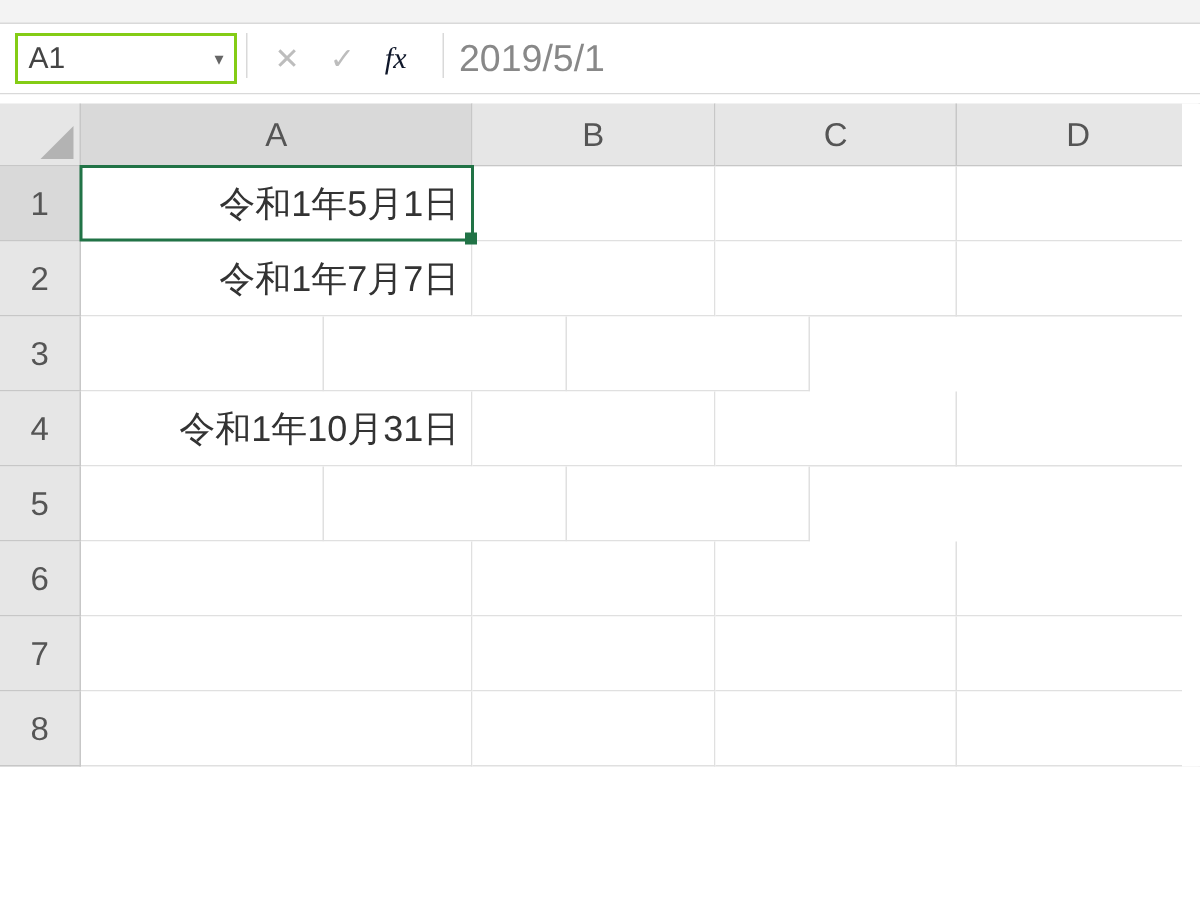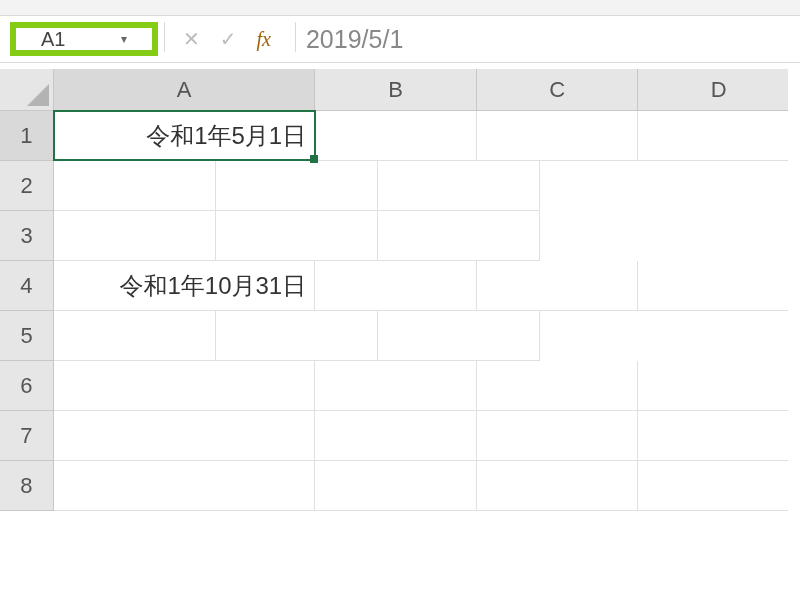--- a/index.html
+++ b/index.html
@@ -18,44 +18,44 @@
     align-items: stretch;
     height: 46px;
     background: #ffffff;
     padding: 6px 10px 6px 10px;
   }
   .name-box {
     display: flex;
     align-items: center;
     width: 148px;
     height: 34px;
-    border: 6px solid #84cc16;
+    border: 2px solid #84cc16;
     background: #ffffff;
-    padding: 0 25px;
+    padding: 0 7px;
     font-size: 20px;
     color: #444;
     position: relative;
   }
   .name-box .caret {
     margin-left: auto;
     color: #666;
     font-size: 12px;
   }
   .fx-controls {
     display: flex;
     align-items: center;
     gap: 20px;
     padding: 0 18px;
     color: #bdbdbd;
     font-size: 20px;
   }
   .fx-controls .fx {
     font-style: italic;
     font-family: "Times New Roman", serif;
-    color: #a16207;
+    color: #0f172a;
     font-size: 20px;
   }
   .fx-controls .cancel, .fx-controls .confirm { font-weight: 300; }
   .fx-sep {
     width: 1px;
     height: 30px;
     background: #d9d9d9;
     margin-left: 6px;
   }
   .formula-input {
@@ -198,20 +198,21 @@
   <div class="rows" id="rows">
       <div class="row">
         <div class="row-header selected">1</div>
         <div class="cell cA">令和1年5月1日</div>
         <div class="cell cB"></div>
         <div class="cell cC"></div>
         <div class="cell cD"></div>
       </div>
       <div class="row">
         <div class="row-header">2</div>
+        <div class="cell cA">令和1年7月7日</div>
         <div class="cell cB"></div>
         <div class="cell cC"></div>
         <div class="cell cD"></div>
       </div>
       <div class="row">
         <div class="row-header">3</div>
         <div class="cell cB"></div>
         <div class="cell cC"></div>
         <div class="cell cD"></div>
       </div>

